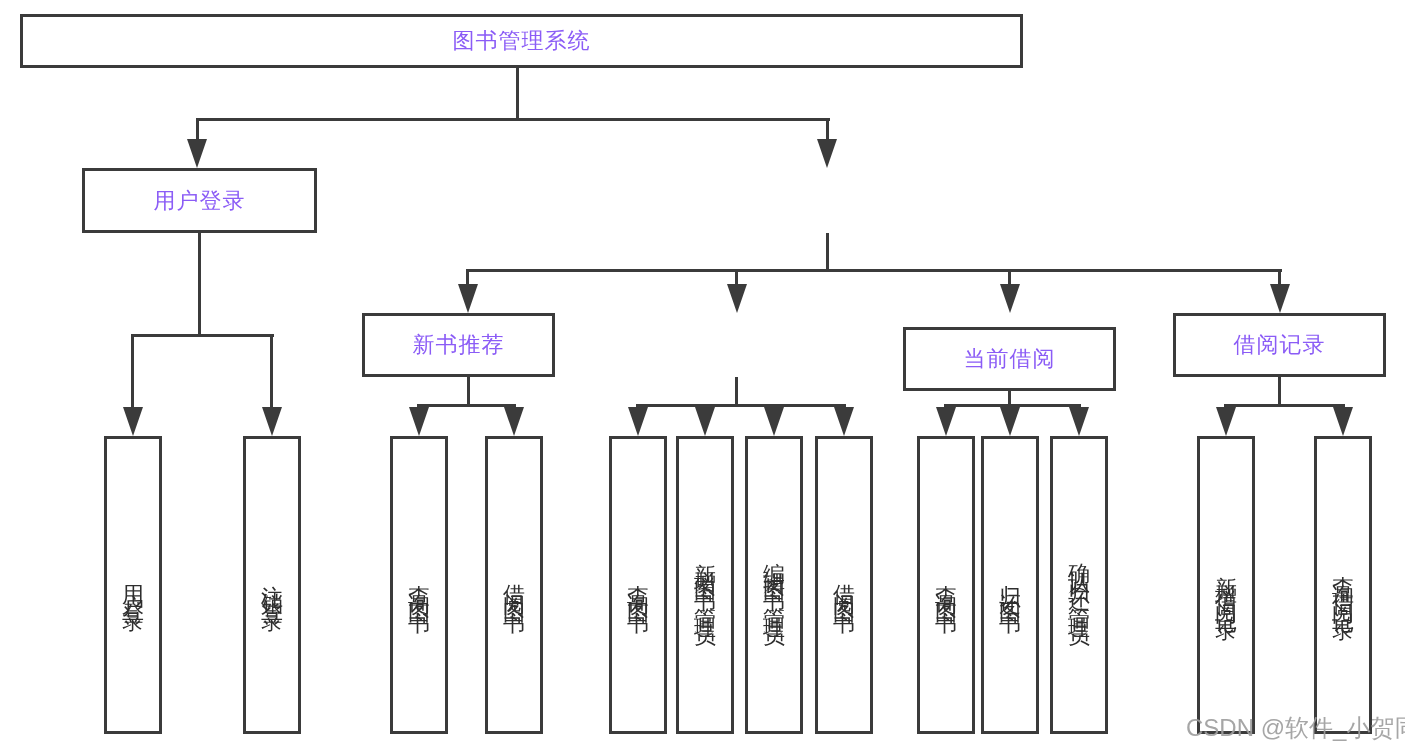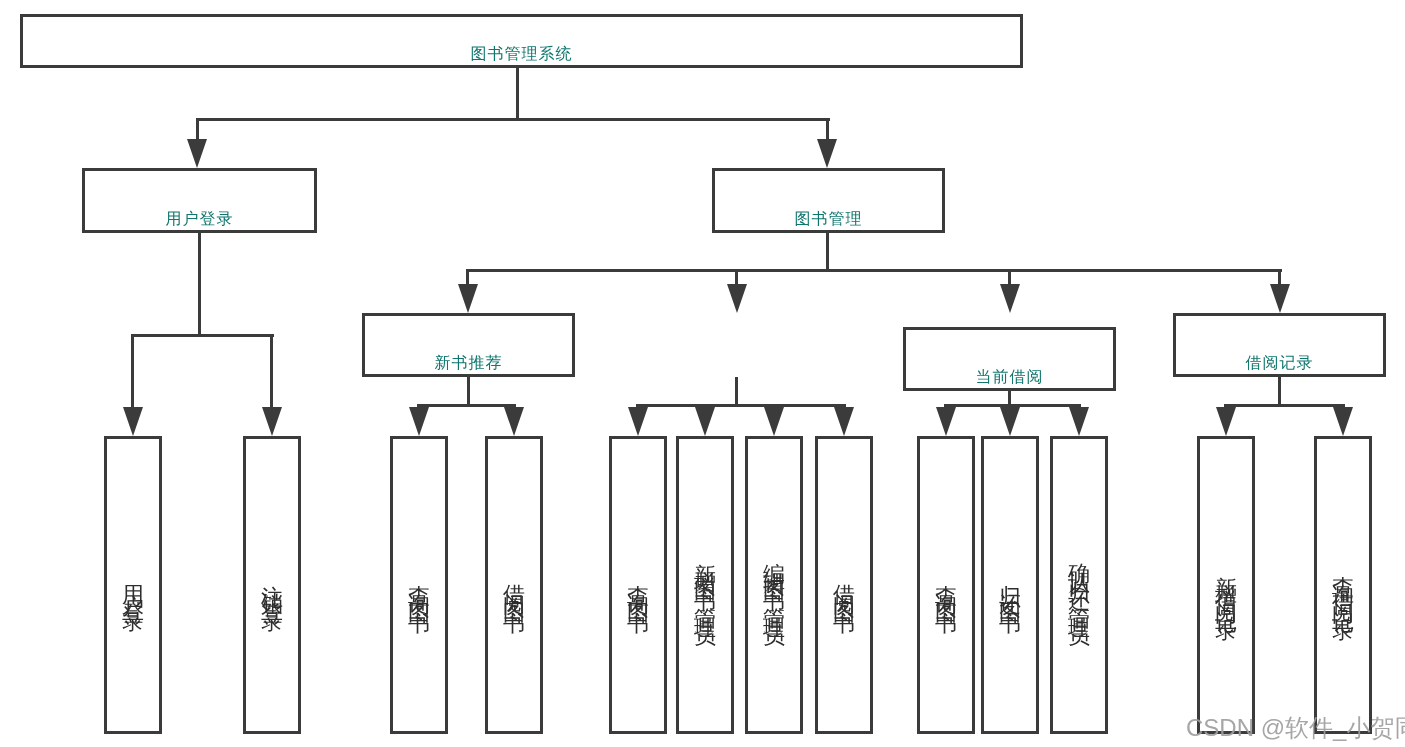--- a/index.html
+++ b/index.html
@@ -2,22 +2,22 @@
 <html><head>
 <meta charset="utf-8">
 <style>
   html,body{margin:0;padding:0;background:#ffffff;}
   body{font-family:"Liberation Sans","DejaVu Sans",sans-serif;}
   #canvas{position:relative;width:1405px;height:747px;background:#ffffff;overflow:hidden;}
 
   
   .node{
     position:absolute;box-sizing:border-box;background:#ffffff;
-    border:3px solid #3b3b3b;display:flex;align-items:flex-end;justify-content:center;
-    font-size:16px;color:#0f766e;letter-spacing:1px;z-index:2;
+    border:3px solid #3b3b3b;display:flex;align-items:center;justify-content:center;
+    font-size:22px;color:#8b5cf6;letter-spacing:1px;z-index:2;
   }
 
   
   .leaf{
     position:absolute;box-sizing:border-box;top:436px;width:58px;height:298px;
     background:#ffffff;border:3px solid #3b3b3b;
     display:flex;align-items:center;justify-content:center;z-index:2;
   }
   .leaf span{
     writing-mode:vertical-rl;text-orientation:mixed;
@@ -50,43 +50,40 @@
   <div class="vline" style="left:516px;top:68px;height:53px;"></div>
   <div class="hline" style="left:196px;top:118px;width:634px;"></div>
   <div class="vline" style="left:196px;top:118px;height:24px;"></div>
   <div class="arrow" style="left:187px;top:139px;"></div>
   <div class="vline" style="left:826px;top:118px;height:24px;"></div>
   <div class="arrow" style="left:817px;top:139px;"></div>
 
   <div class="node" style="left:82px;top:168px;width:235px;height:65px;">
     <span>用户登录</span>
   </div>
-  <div class="node" style="left:712px;top:168px;width:233px;height:65px;">
-    <span>图书管理</span>
-  </div>
 
   <div class="vline" style="left:198px;top:233px;height:104px;"></div>
   <div class="hline" style="left:131px;top:334px;width:143px;"></div>
   <div class="vline" style="left:131px;top:334px;height:76px;"></div>
   <div class="arrow" style="left:123px;top:407px;"></div>
   <div class="vline" style="left:270px;top:334px;height:76px;"></div>
   <div class="arrow" style="left:262px;top:407px;"></div>
 
   <div class="vline" style="left:826px;top:233px;height:39px;"></div>
   <div class="hline" style="left:466px;top:269px;width:816px;"></div>
   <div class="vline" style="left:466px;top:269px;height:18px;"></div>
   <div class="arrow" style="left:458px;top:284px;"></div>
   <div class="vline" style="left:735px;top:269px;height:18px;"></div>
   <div class="arrow" style="left:727px;top:284px;"></div>
   <div class="vline" style="left:1008px;top:269px;height:18px;"></div>
   <div class="arrow" style="left:1000px;top:284px;"></div>
   <div class="vline" style="left:1278px;top:269px;height:18px;"></div>
   <div class="arrow" style="left:1270px;top:284px;"></div>
 
-  <div class="node" style="left:362px;top:313px;width:213px;height:64px;">
+  <div class="node" style="left:362px;top:313px;width:193px;height:64px;">
     <span>新书推荐</span>
   </div>
   <div class="node" style="left:903px;top:327px;width:213px;height:64px;">
     <span>当前借阅</span>
   </div>
   <div class="node" style="left:1173px;top:313px;width:213px;height:64px;">
     <span>借阅记录</span>
   </div>
 
   <div class="vline" style="left:467px;top:377px;height:30px;"></div>

